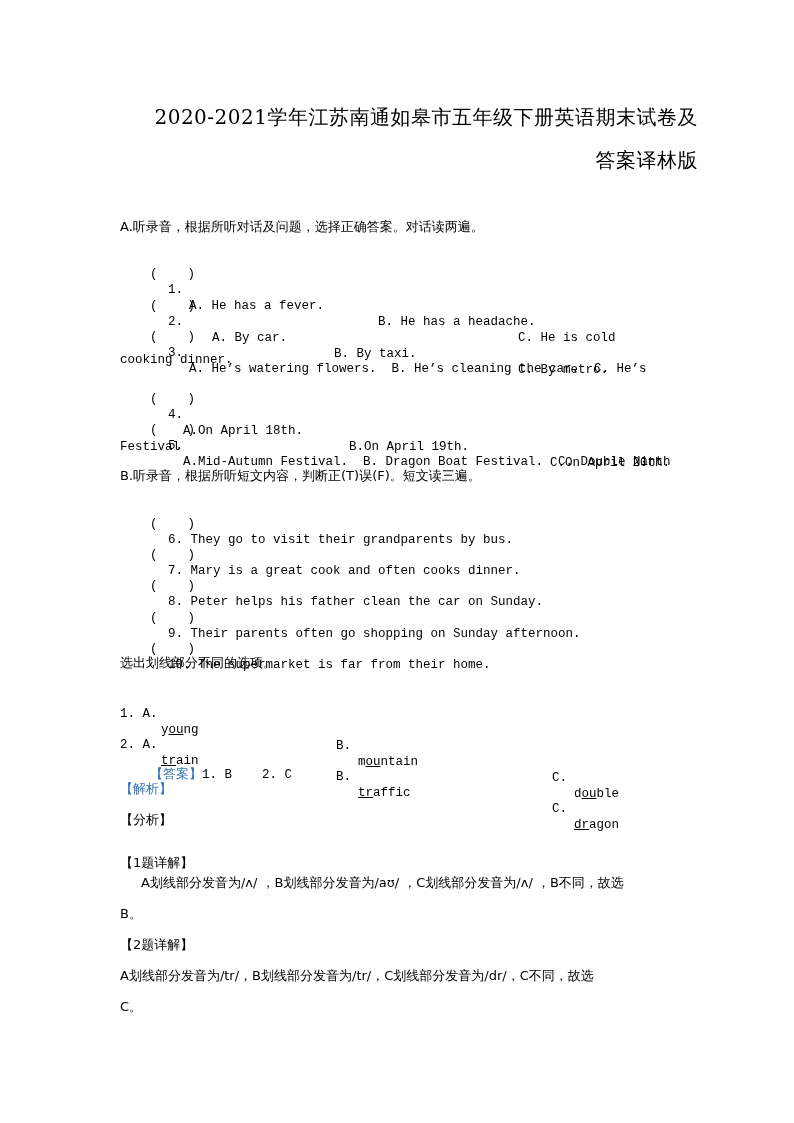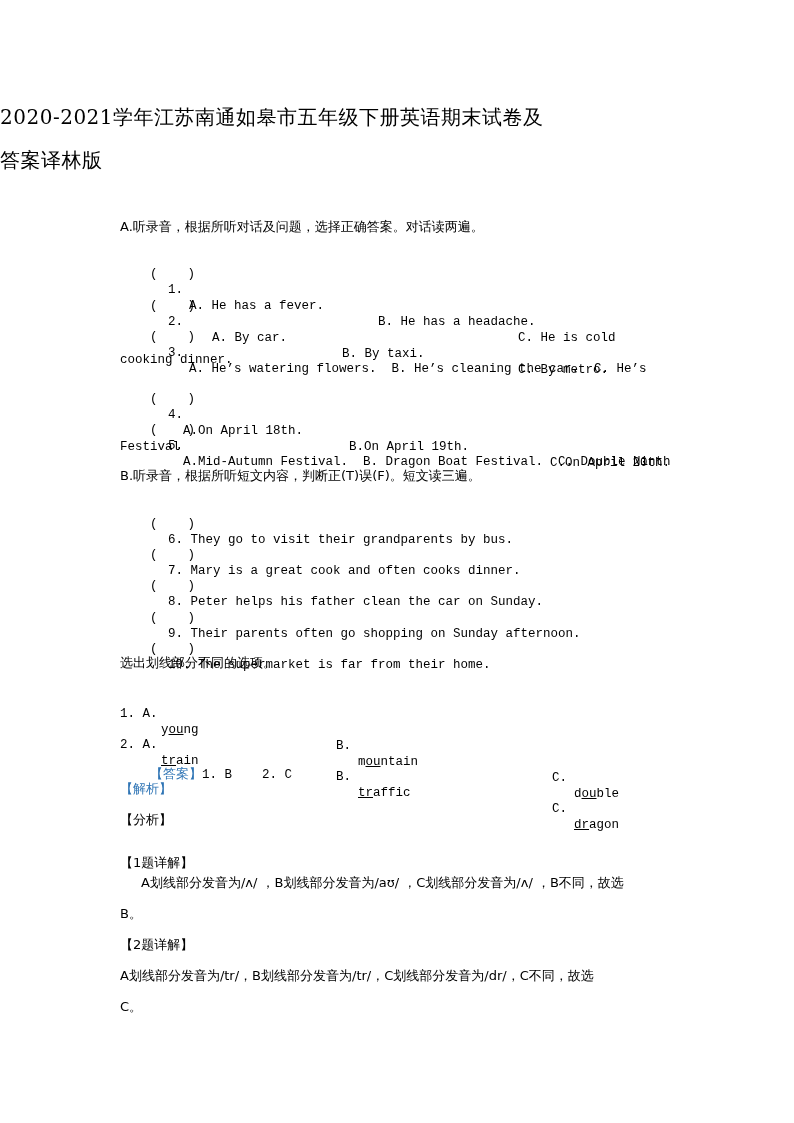--- a/index.html
+++ b/index.html
@@ -1,19 +1,19 @@
 <!DOCTYPE html>
 <html><head>
 <meta charset="utf-8">
 <style>
   html, body { margin: 0; padding: 0; background: #ffffff; }
   body { width: 794px; height: 1123px; position: relative; overflow: hidden; color: #000; }
   .page { position: absolute; left: 0; top: 0; width: 794px; height: 1123px; }
   .title {
-    position: absolute; left: 0; width: 698px; text-align: left;
+    position: absolute; left: 0; width: 698px; text-align: right;
     font-family: "DejaVu Serif", "Liberation Serif", serif;
     font-size: 20px; letter-spacing: 0.5px;
   }
   .line {
     position: absolute; left: 120px; white-space: pre;
     font-family: "Liberation Mono", "DejaVu Sans Mono", monospace;
     font-size: 12.5px; line-height: 16px;
   }
   .cjk { font-family: "DejaVu Sans", sans-serif; font-size: 13px; }
   .col { position: absolute; white-space: pre; }
@@ -36,21 +36,21 @@
     <span class="col" style="left:48px;">1.</span>
     <span class="col" style="left:69px;">A. He has a fever.</span>
     <span class="col" style="left:222px;margin-left:36px;">B. He has a headache.</span>
     <span class="col" style="left:398px;">C. He is cold</span>
   </div>
 
   <div class="line" style="top:282px;">
     <span class="paren">(    )</span>
     <span class="col" style="left:48px;">2.</span>
     <span class="col" style="left:69px;margin-left:23px;">A. By car.</span>
-    <span class="col" style="left:222px;">B. By taxi.</span>
+    <span class="col" style="left:214px;">B. By taxi.</span>
     <span class="col" style="left:398px;">C. By metro.</span>
   </div>
 
   <div class="line" style="top:313px;">
     <span class="paren">(    )</span>
     <span class="col" style="left:48px;">3.</span>
     <span class="col" style="left:69px;">A. He’s watering flowers.  B. He’s cleaning the car.  C. He’s</span>
   </div>
   <div class="line" style="top:352px;">cooking dinner.</div>
 

